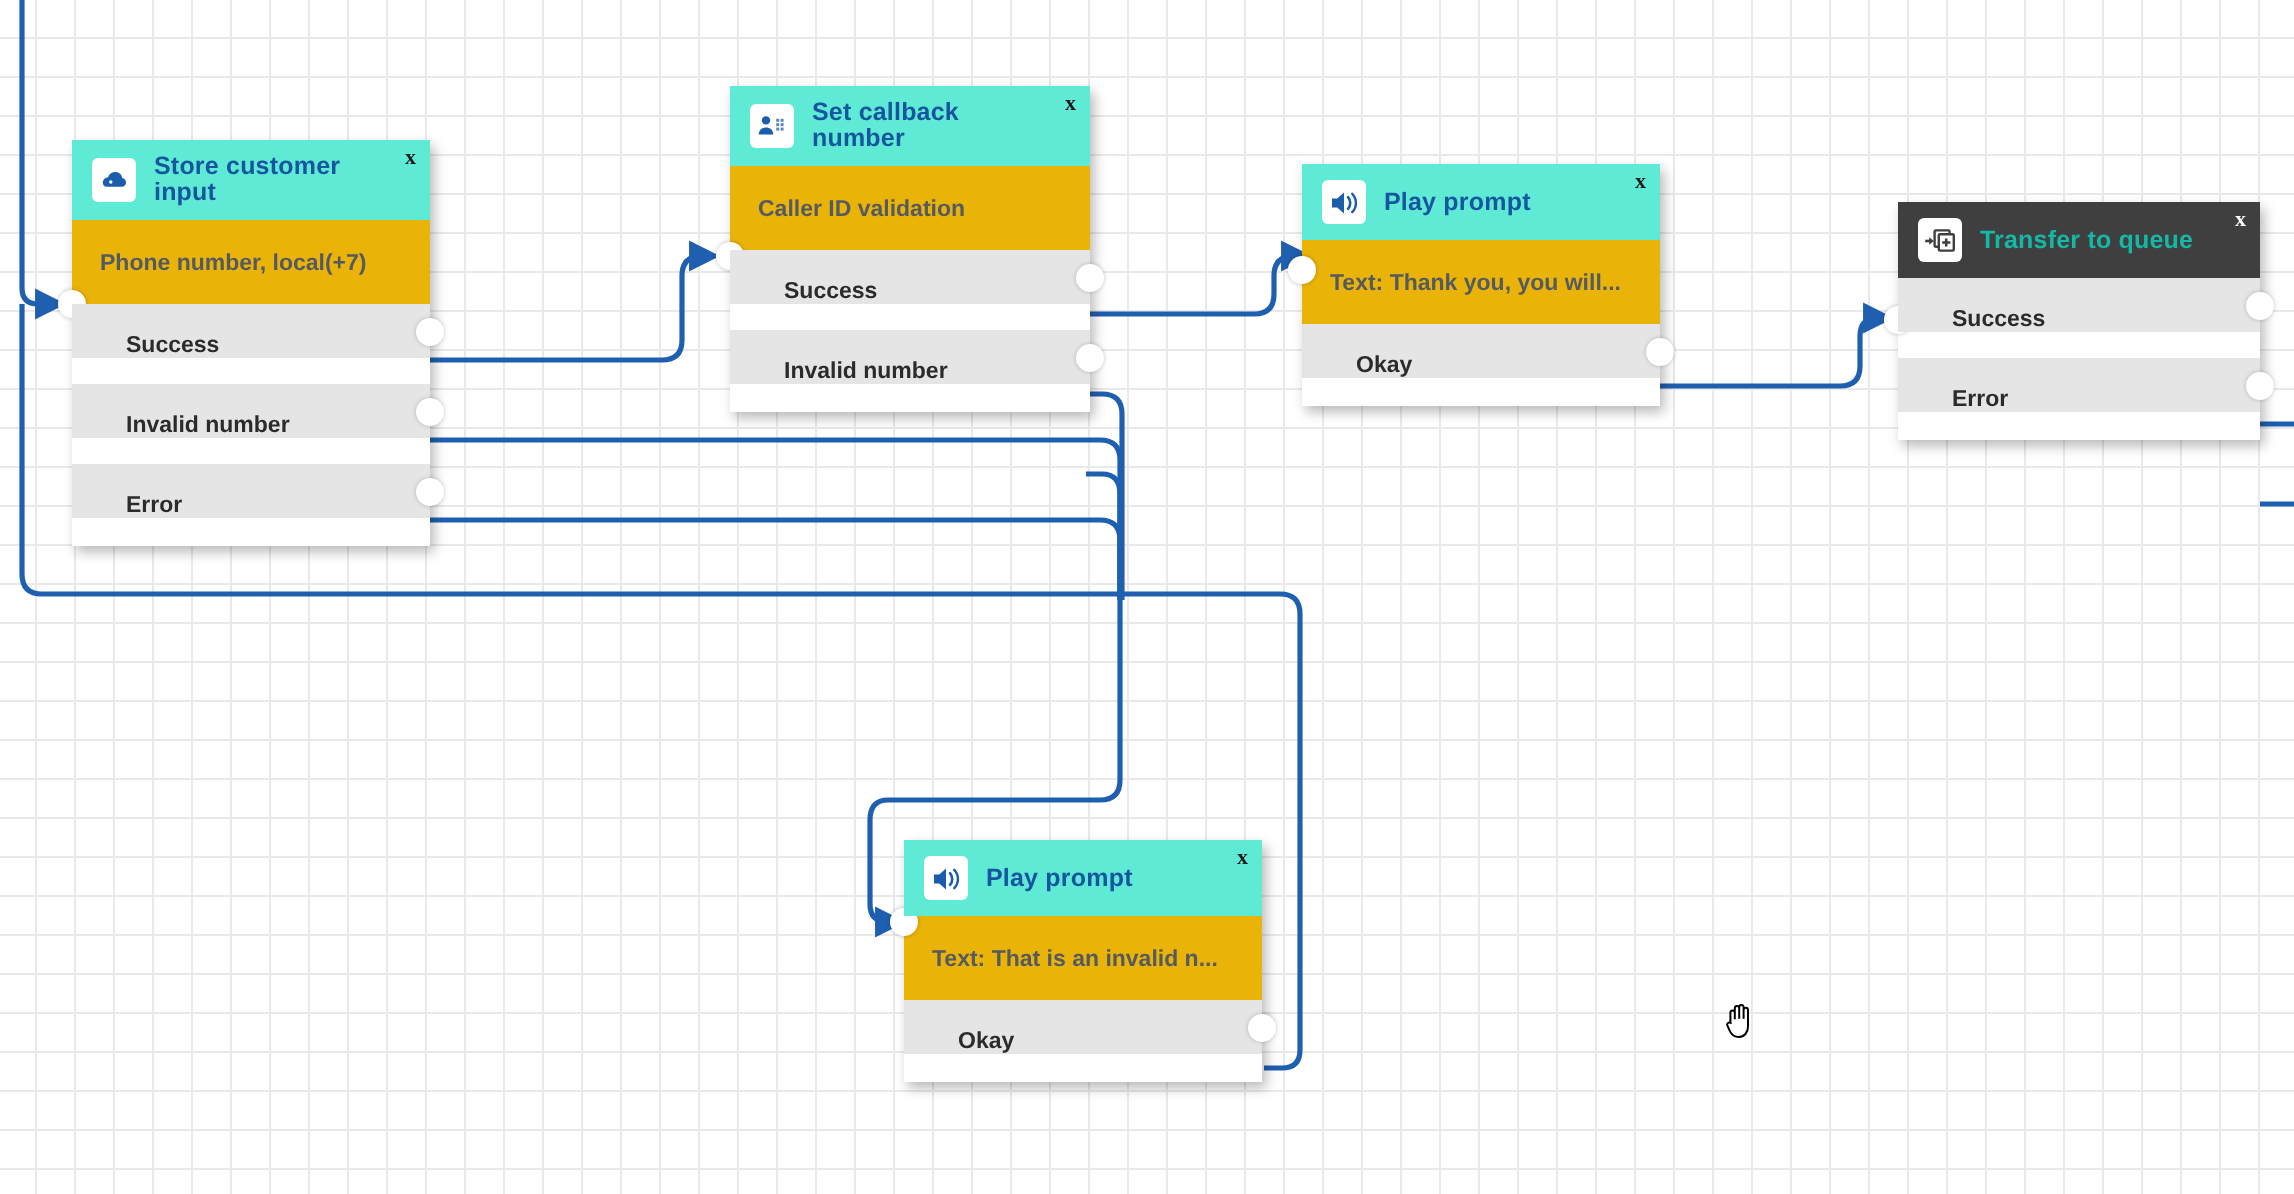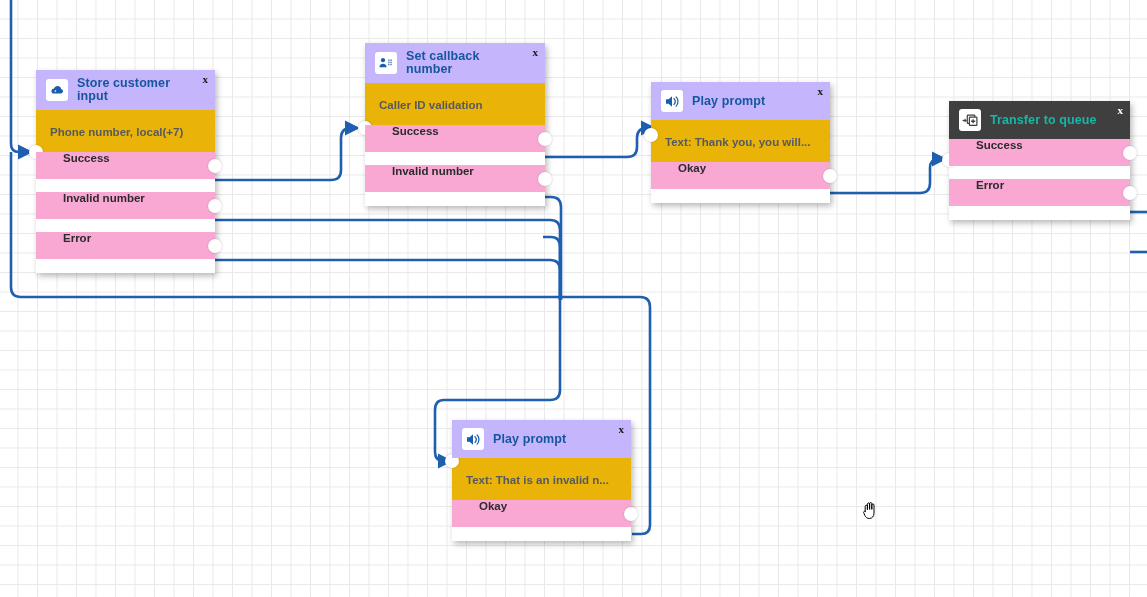--- a/index.html
+++ b/index.html
@@ -29,21 +29,21 @@
   }
   .node {
     position: absolute;
     background: #ffffff;
     box-shadow: 2px 3px 6px rgba(0,0,0,0.28);
     border: 0;
     box-sizing: border-box;
   }
   .node-header {
     position: relative;
-    background: #c4b5fd;
+    background: #5eead4;
     display: flex;
     align-items: center;
     padding: 7px 8px 7px 10px;
     min-height: 38px;
     box-sizing: border-box;
   }
   .node.dark .node-header {
     background: #3f3f3f;
   }
   .node-icon {
@@ -93,23 +93,23 @@
     font-weight: bold;
     white-space: nowrap;
   }
   .node-ports {
     padding: 0 0 14px 0;
     background: #ffffff;
   }
   .port {
     position: relative;
     height: 27px;
-    background: #f9a8d4;
+    background: #e5e5e5;
     display: flex;
-    align-items: flex-start;
+    align-items: flex-end;
     padding-left: 27px;
     margin-bottom: 13px;
     box-sizing: border-box;
   }
   .port:last-child { margin-bottom: 0; }
   .port-label {
     font-size: 11.5px;
     color: #2b2b2b;
     font-weight: bold;
     white-space: nowrap;

